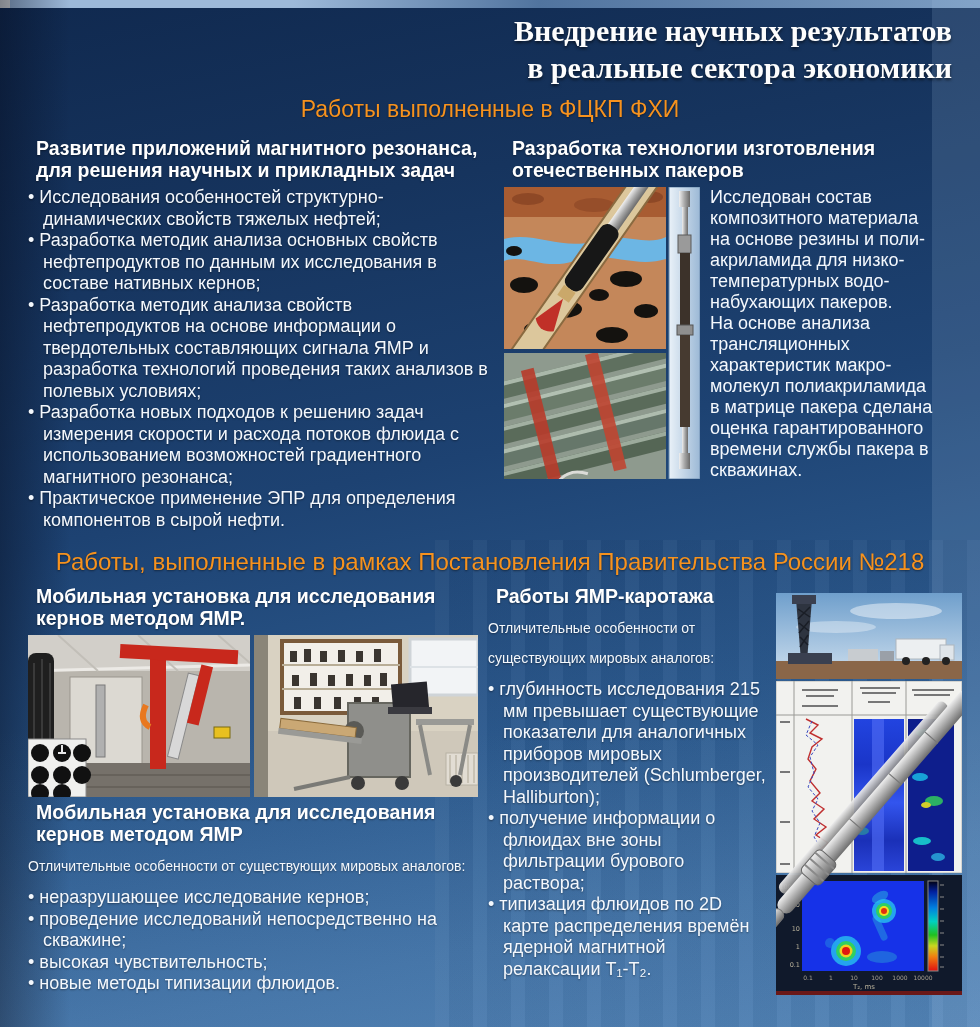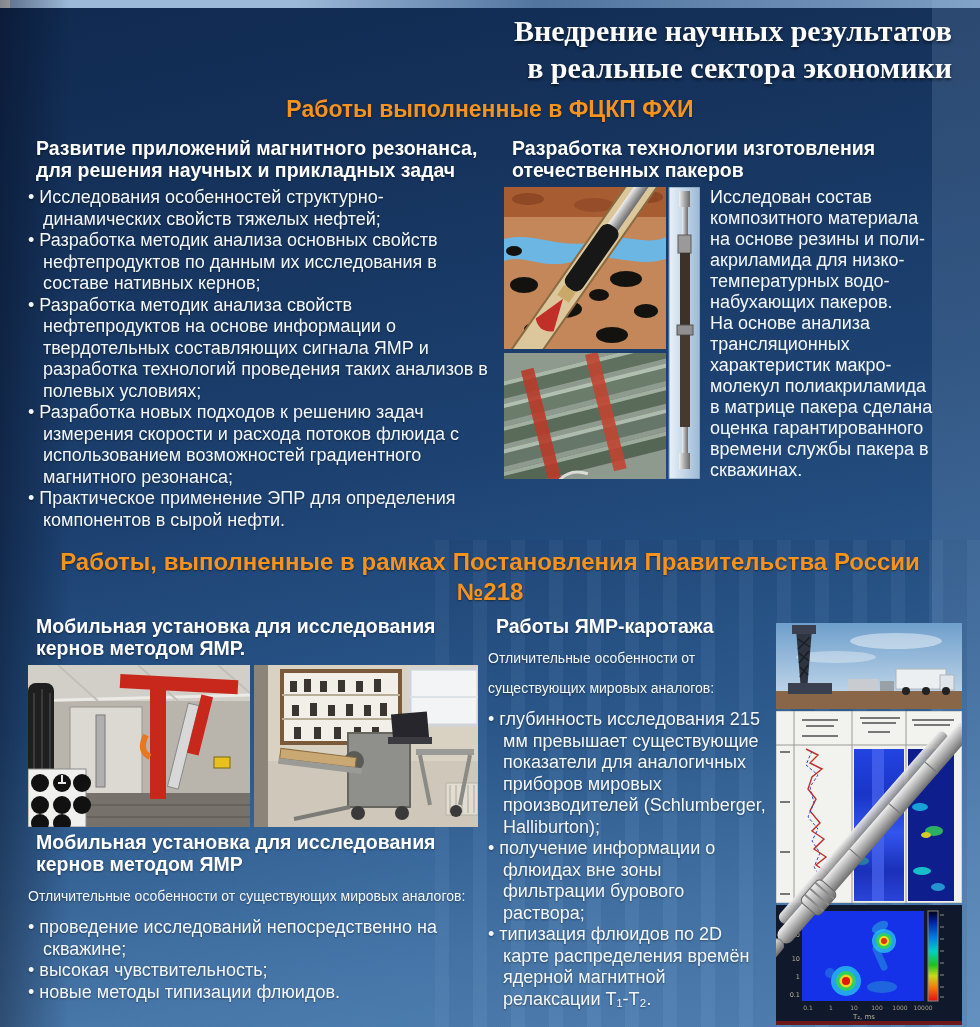--- a/index.html
+++ b/index.html
@@ -16,21 +16,21 @@
     background:repeating-linear-gradient(90deg,rgba(255,255,255,.06) 0 14px,rgba(5,15,40,.08) 14px 38px);}
   .bg-building-left{position:absolute;left:0;top:0;width:70px;height:1027px;
     background:linear-gradient(90deg,rgba(5,12,30,.45),rgba(5,12,30,0));}
   .bg-right-band{position:absolute;right:0;top:0;width:48px;height:1027px;background:rgba(170,200,228,.16);}
   .bg-glow{position:absolute;left:0;bottom:0;width:980px;height:300px;
     background:linear-gradient(180deg,rgba(255,255,255,0),rgba(150,185,220,.10));}
 
   .page{position:relative;padding:0 28px;z-index:2;}
   .title{margin-top:12px;text-align:right;font-family:"Liberation Serif","DejaVu Serif",serif;
     font-weight:bold;font-size:30px;line-height:37px;color:#fdfdfd;text-shadow:0 2px 3px rgba(0,0,0,.55);}
-  .orange{color:#F6921E;font-weight:bold;text-shadow:0 1px 2px rgba(0,0,0,.45);}
+  .orange{color:#F6921E;font-weight:normal;text-shadow:0 1px 2px rgba(0,0,0,.45);}
   .subtitle{margin-top:10px;text-align:center;font-size:23px;}
   .sec2-head{margin:16px auto 8px;max-width:900px;text-align:center;font-size:24px;line-height:30px;}
 
   .cols{display:flex;gap:16px;margin-top:14px;}
   .colL{width:460px;flex:0 0 auto;}
   .colR{flex:1 1 auto;}
   h2{margin:0 8px 6px;font-size:19.5px;line-height:22px;font-weight:bold;color:#ffffff;text-shadow:0 1px 2px rgba(0,0,0,.4);}
   .body-t{font-size:14px;line-height:30px;text-shadow:0 1px 2px rgba(0,0,0,.4);}
   ul.blt{margin:6px 0 0;padding:0;list-style:none;}
   ul.blt li{font-size:18px;line-height:21.5px;padding-left:15px;text-indent:-15px;text-shadow:0 1px 2px rgba(0,0,0,.4);}
@@ -257,20 +257,21 @@
             <circle cx="104" cy="148" r="7" fill="#3a3a3a"></circle>
               <circle cx="148" cy="148" r="7" fill="#3a3a3a"></circle>
               <circle cx="202" cy="146" r="6" fill="#3a3a3a"></circle>
             <path d="M96,142 L40,154" stroke="#7a7a76" stroke-width="4"></path>
           </g>
         </svg>
       </div>
       <h2>Мобильная установка для исследования кернов методом ЯМР</h2>
       <div class="body-t">Отличительные особенности от существующих мировых аналогов:</div>
       <ul class="blt">
+        <li>неразрушающее исследование кернов;</li>
         <li>проведение исследований непосредственно на скважине;</li>
         <li>высокая чувствительность;</li>
         <li>новые методы типизации флюидов.</li>
       </ul>
     </div>
 
     <div class="b-mid">
       <h2>Работы ЯМР-каротажа</h2>
       <div class="body-t">Отличительные особенности от существующих мировых аналогов:</div>
       <ul class="blt">

